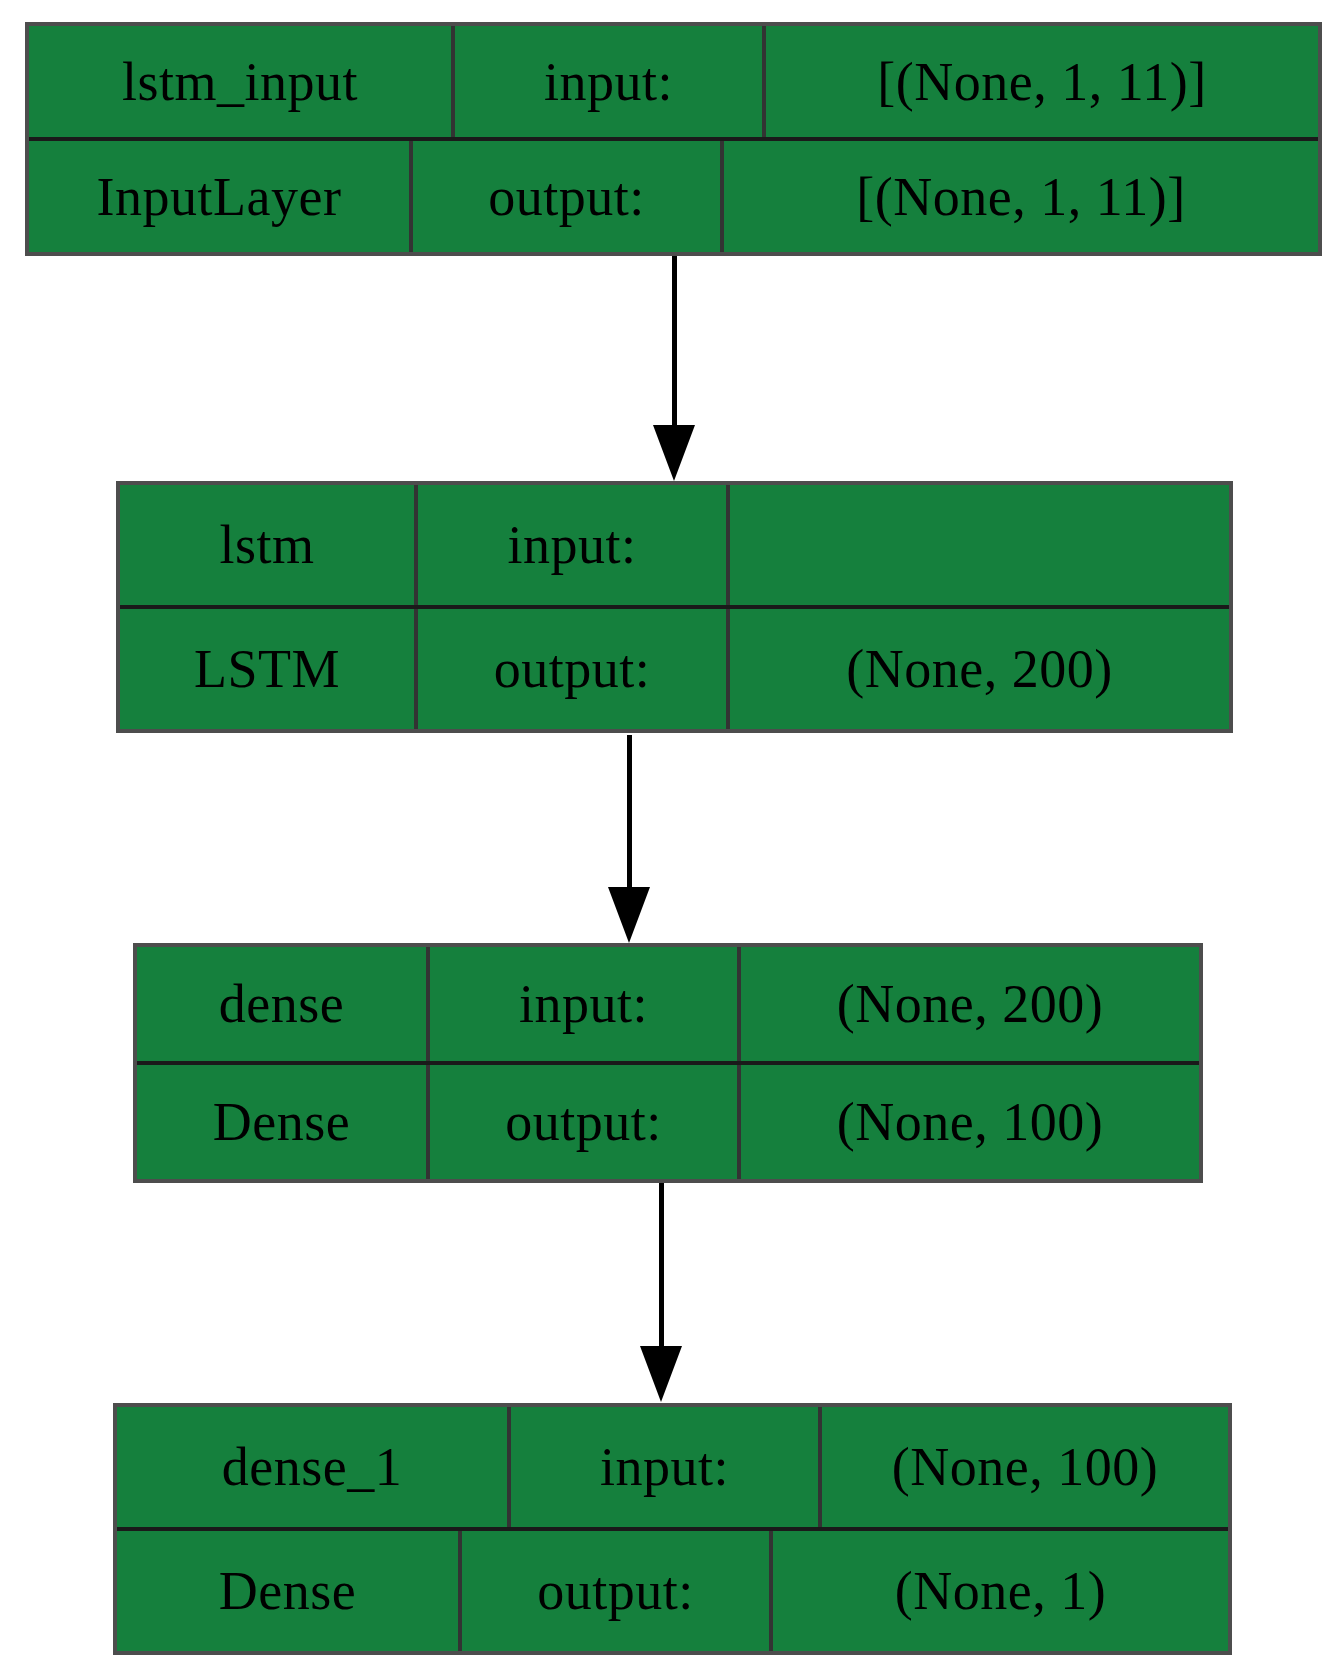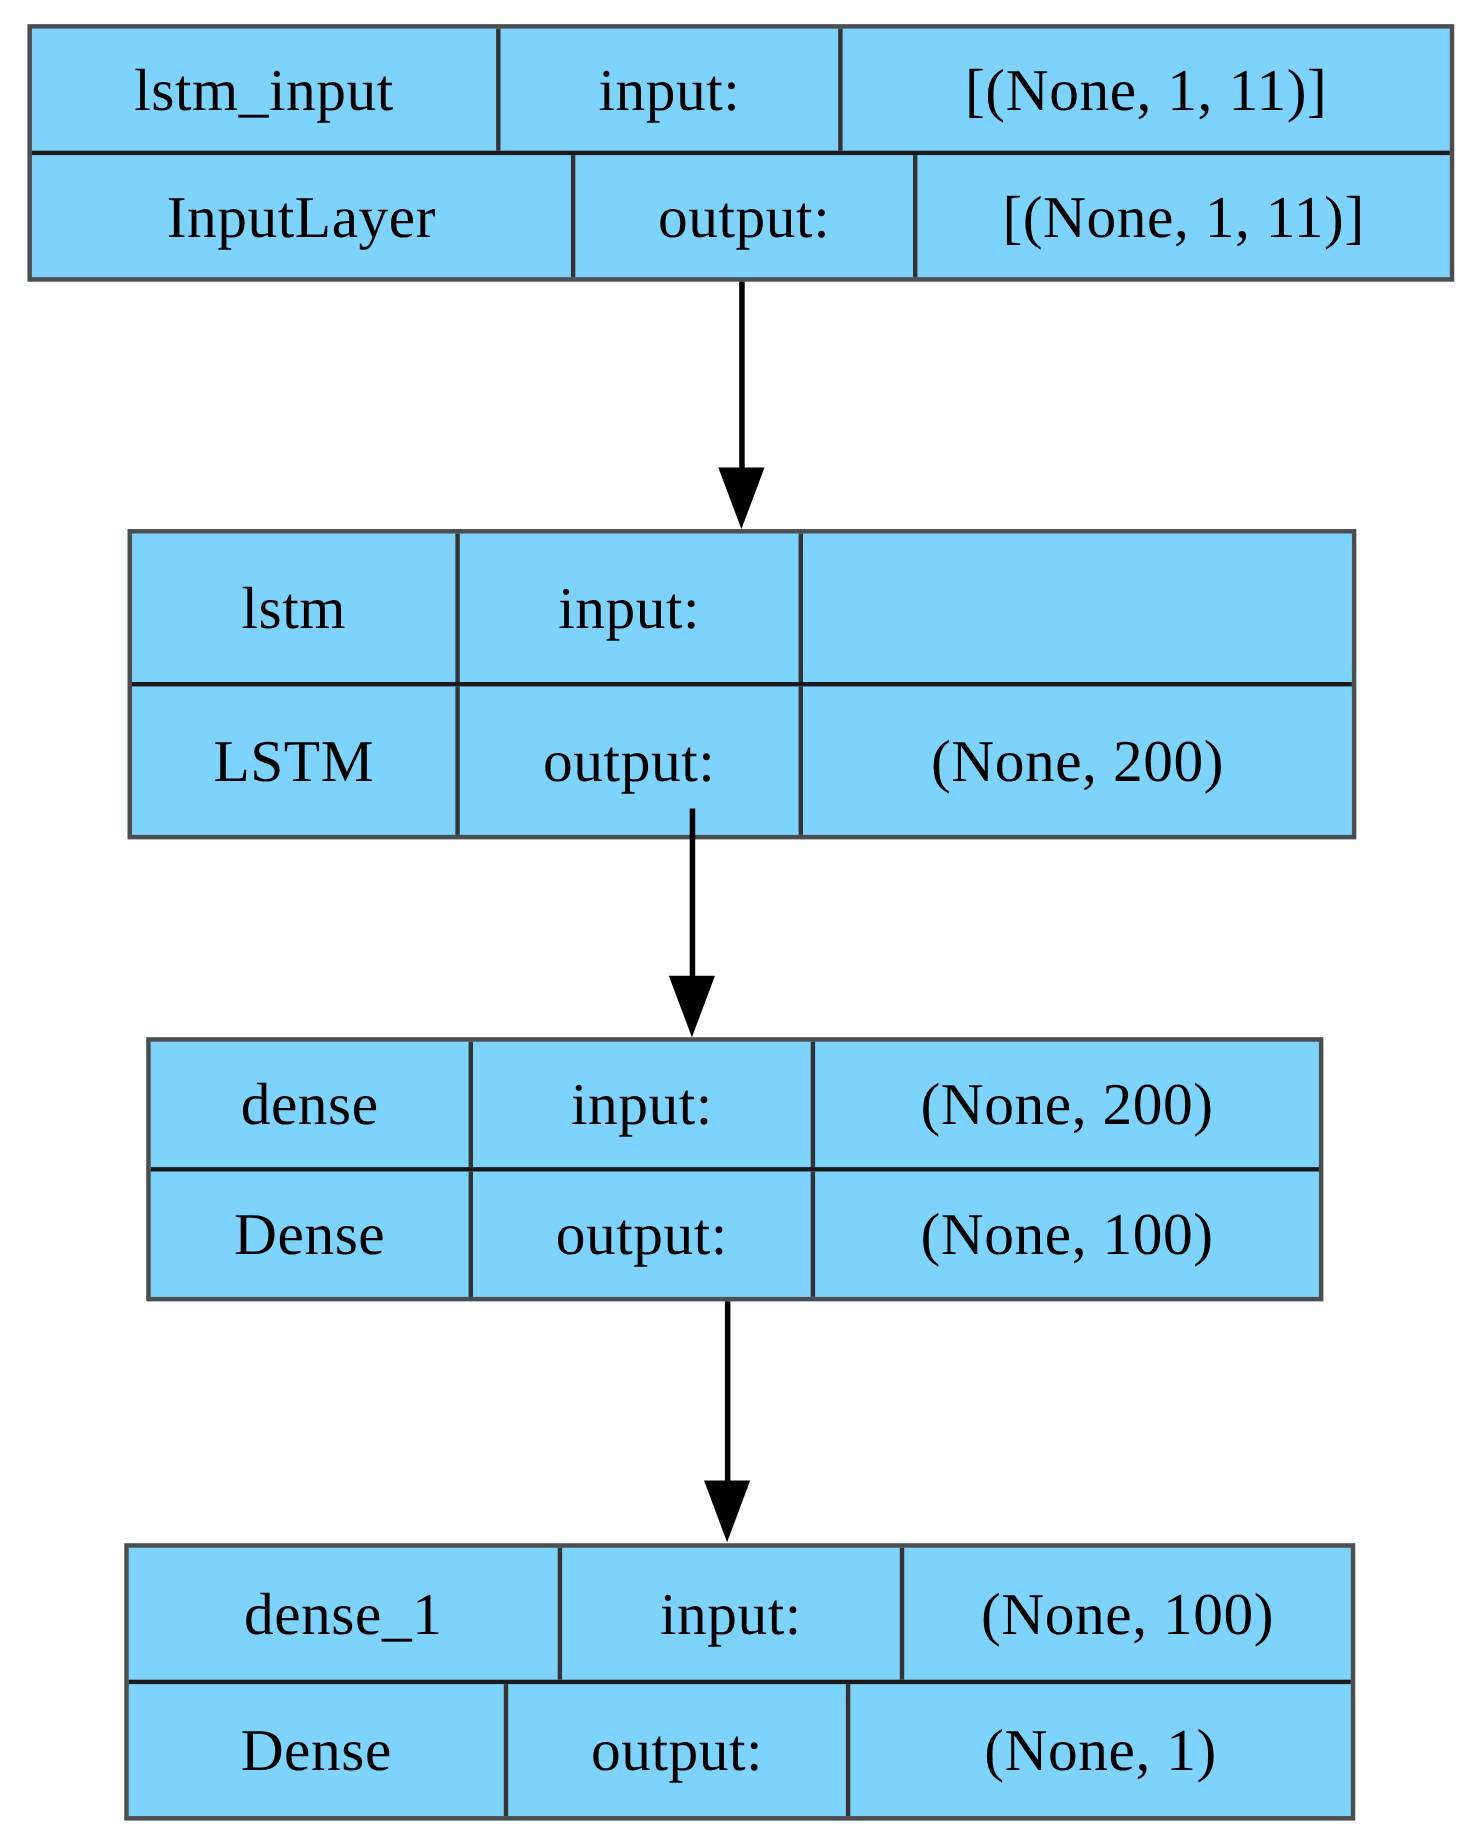--- a/index.html
+++ b/index.html
@@ -15,21 +15,21 @@
     width: 1344px;
     height: 1679px;
     background: #ffffff;
     overflow: hidden;
   }
 
   
   .node {
     position: absolute;
     box-sizing: border-box;
-    background: #7dd3fc;
+    background: #15803d;
     border: 4px solid #4d4d4d;
     display: flex;
     flex-direction: column;
   }
   .node-row {
     display: flex;
     flex: 1 1 0;
     min-height: 0;
   }
   .node-row.top {
@@ -81,32 +81,32 @@
 
 <div id="canvas">
 
   <div class="node" style="left:25px; top:22px; width:1297px; height:234px;">
     <div class="node-row top">
       <div class="cell name" style="width:426px;">lstm_input</div>
       <div class="cell kind" style="width:311px;">input:</div>
       <div class="cell shape" style="flex:1;">[(None, 1, 11)]</div>
     </div>
     <div class="node-row">
-      <div class="cell name" style="width:494px;">InputLayer</div>
+      <div class="cell name" style="width:384px;">InputLayer</div>
       <div class="cell kind" style="width:311px;">output:</div>
       <div class="cell shape" style="flex:1;">[(None, 1, 11)]</div>
     </div>
   </div>
 
   <div class="edge" style="left:672px; top:256px; width:5px; height:225px;">
     <div class="stem" style="height:172px;"></div>
     <div class="head" style="top:169px;"></div>
   </div>
 
-  <div class="node" style="left:116px; top:481px; width:1117px; height:282px;">
+  <div class="node" style="left:116px; top:481px; width:1117px; height:252px;">
     <div class="node-row top">
       <div class="cell name" style="width:298px;">lstm</div>
       <div class="cell kind" style="width:312px;">input:</div>
     </div>
     <div class="node-row">
       <div class="cell name" style="width:298px;">LSTM</div>
       <div class="cell kind" style="width:312px;">output:</div>
       <div class="cell shape" style="flex:1;">(None, 200)</div>
     </div>
   </div>

